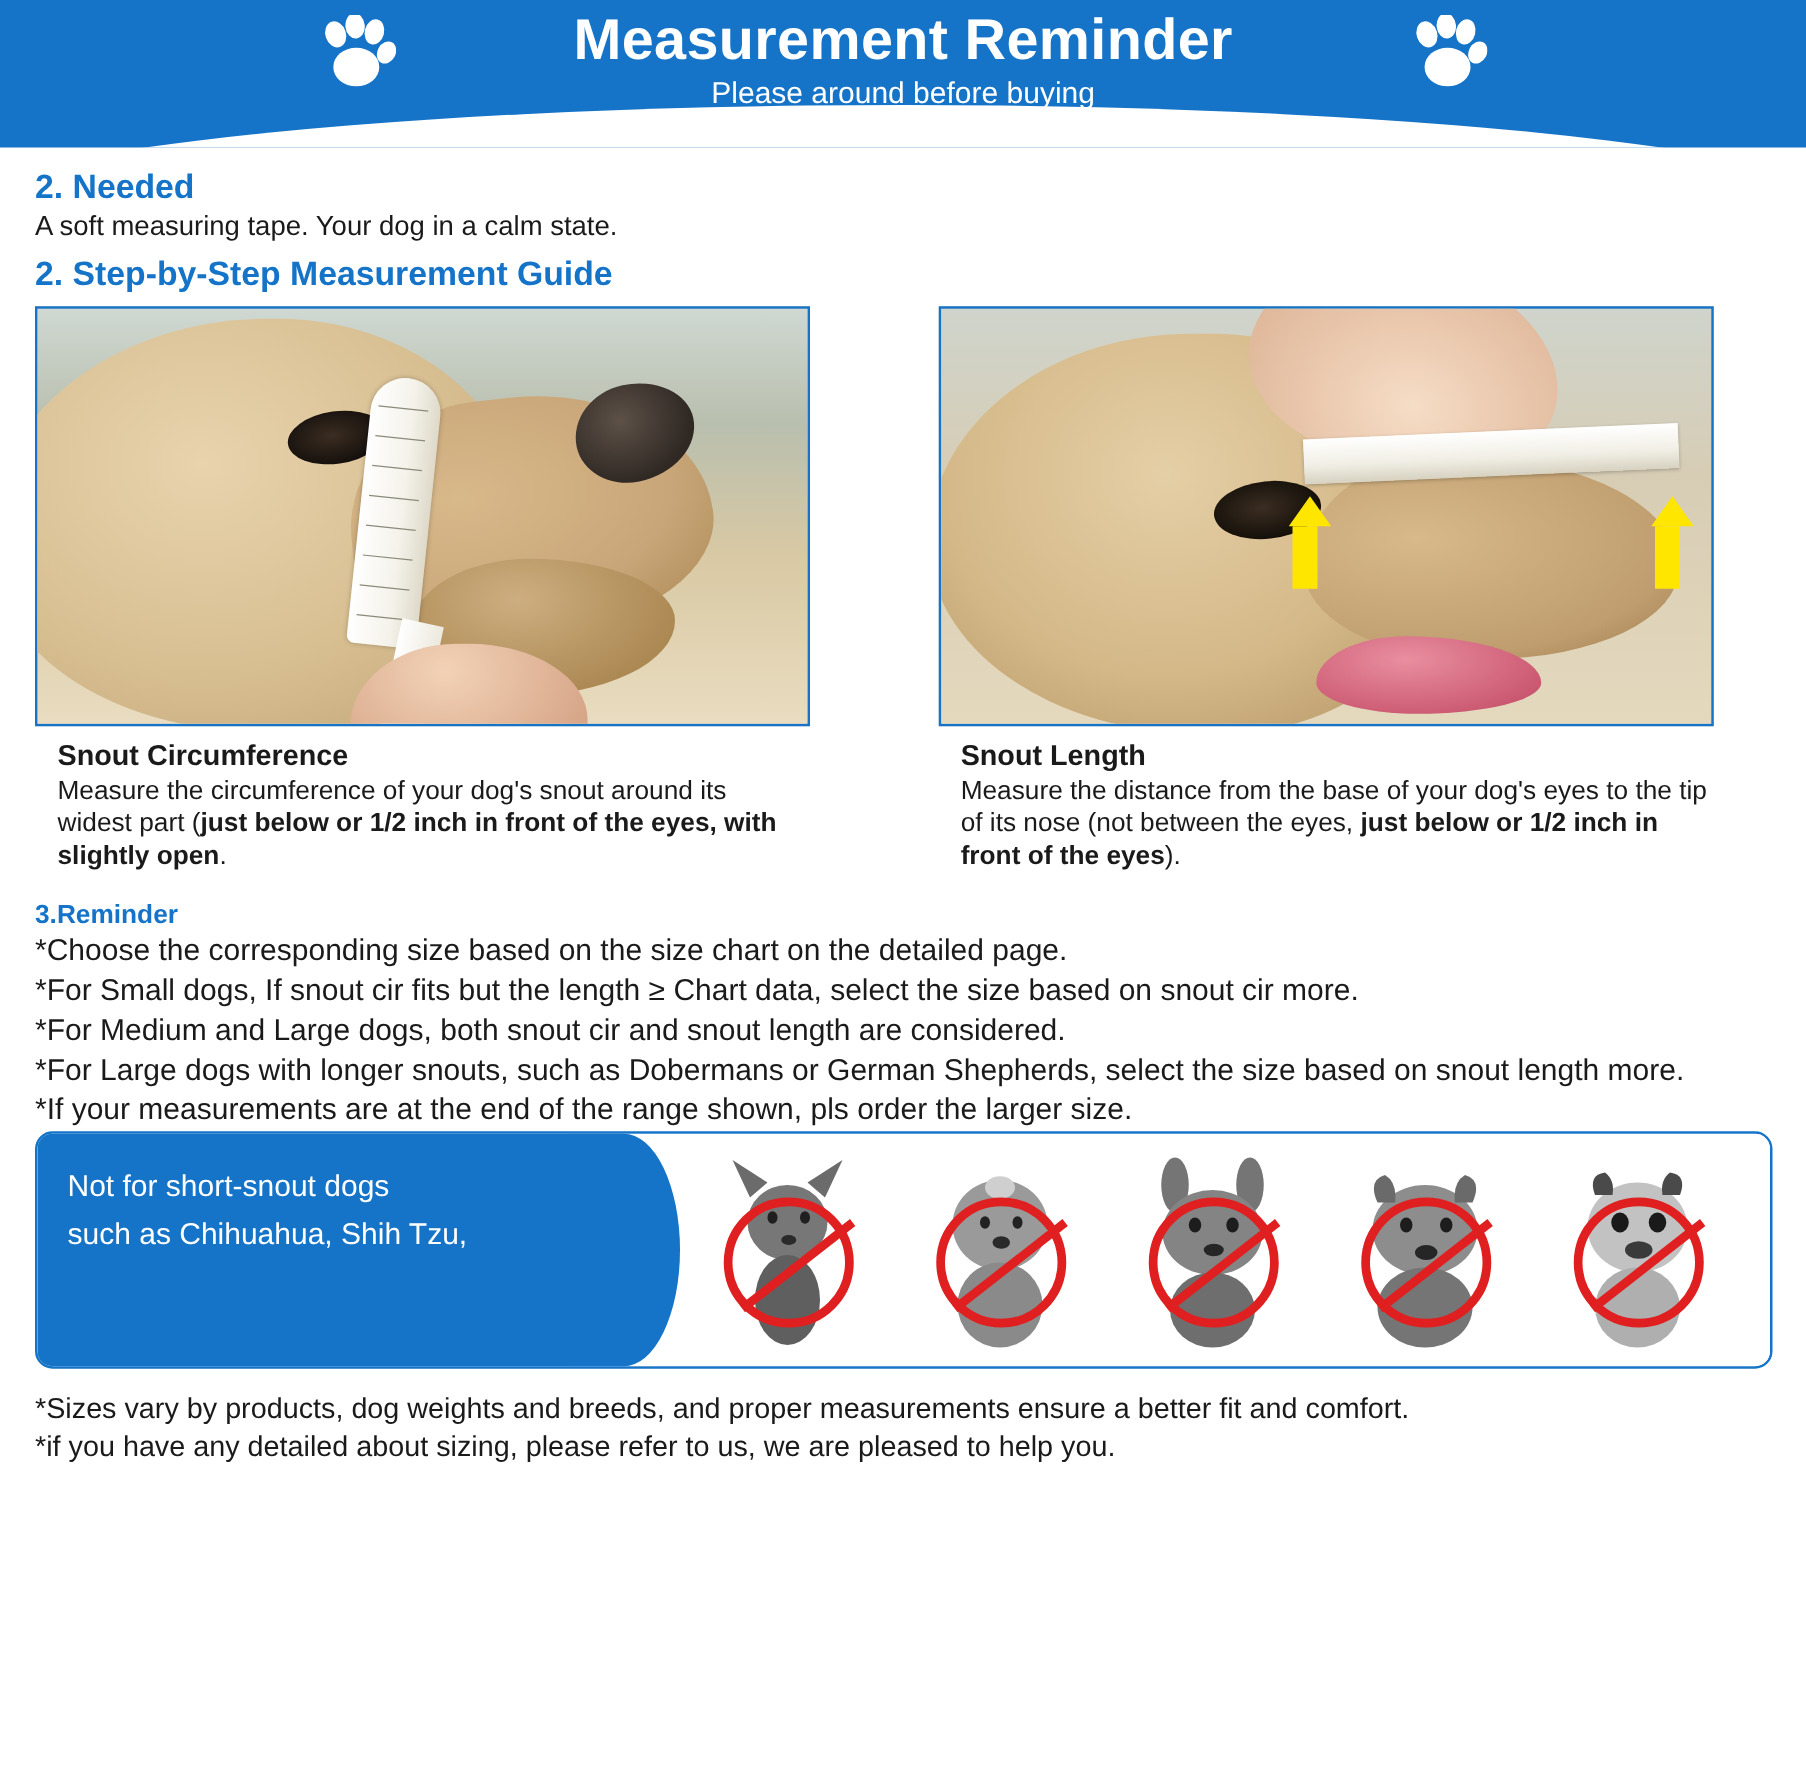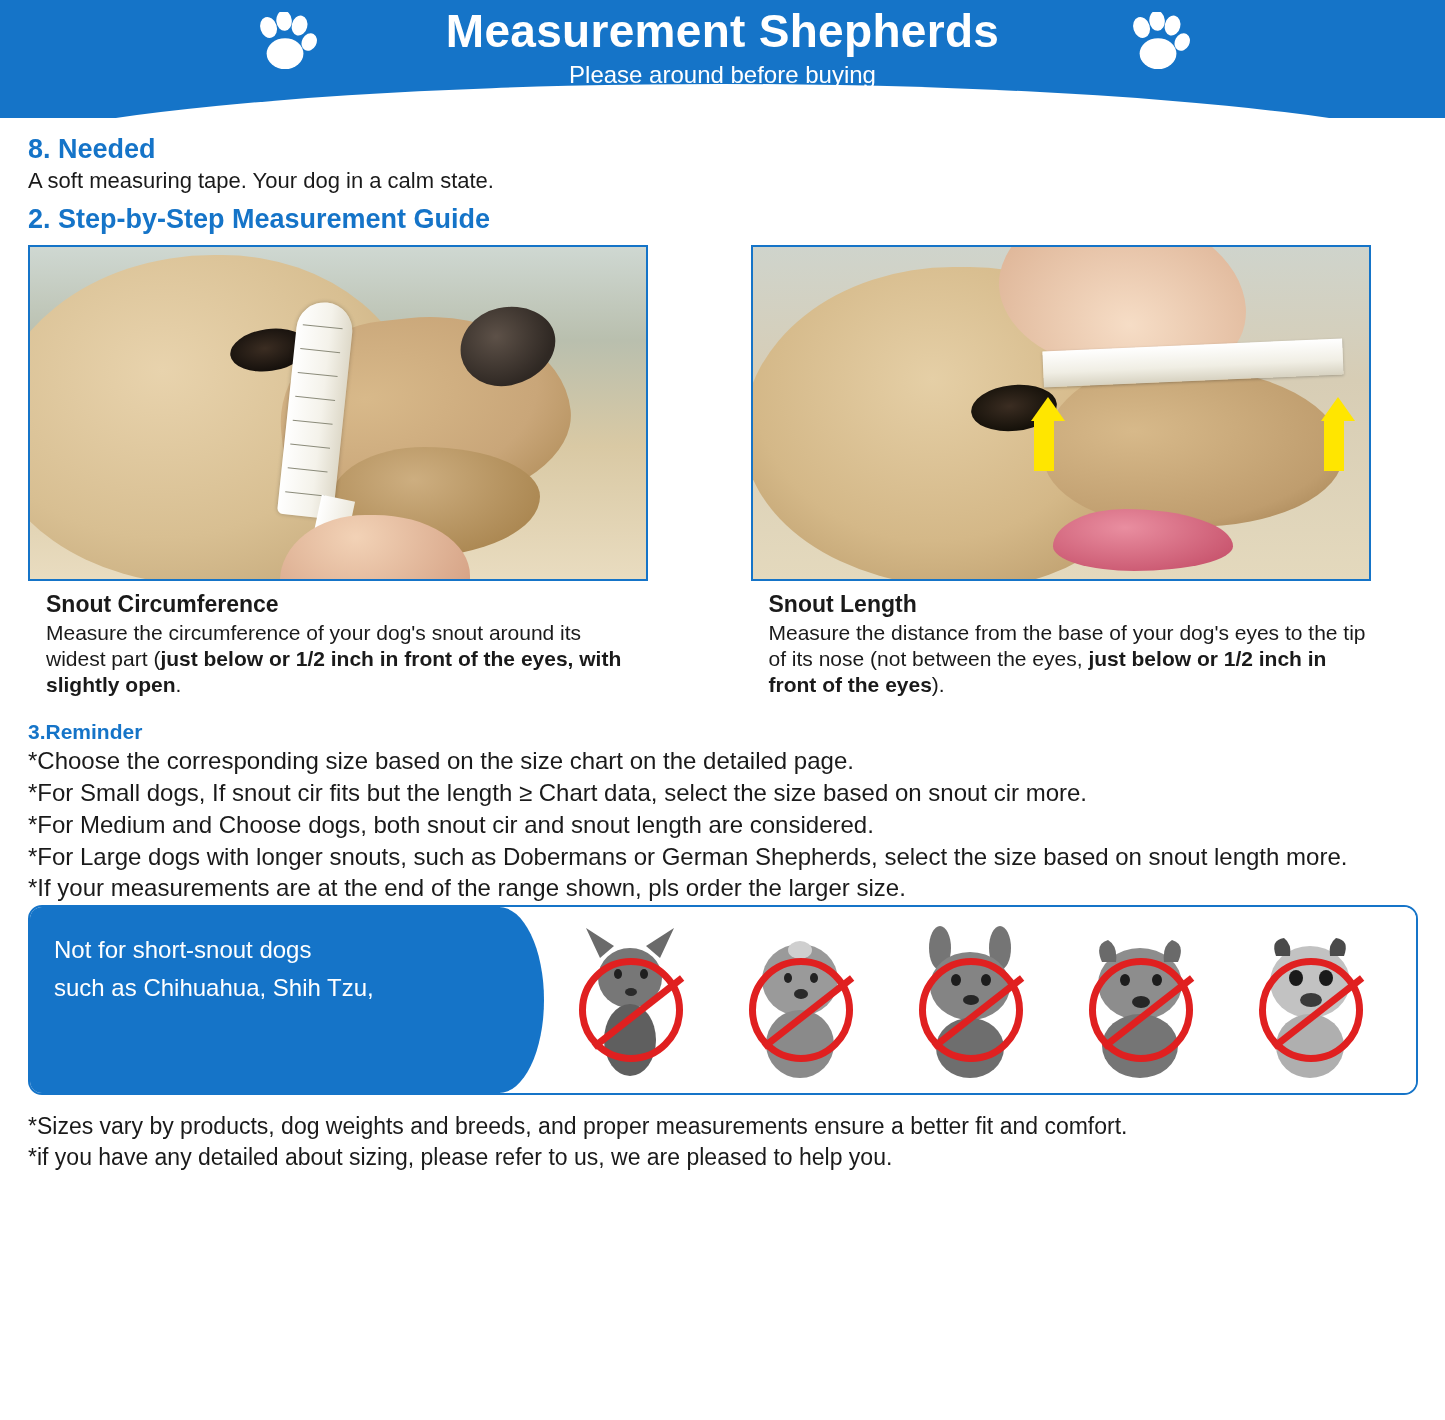--- a/index.html
+++ b/index.html
@@ -278,28 +278,28 @@
     <ellipse cx="31" cy="43" rx="19" ry="16" fill="#fff"></ellipse>
   </svg>
   <svg class="paw right" viewBox="0 0 64 62">
     <ellipse cx="14" cy="16" rx="8.5" ry="11" fill="#fff" transform="rotate(-18 14 16)"></ellipse>
     <ellipse cx="30" cy="9" rx="8" ry="10.5" fill="#fff" transform="rotate(-6 30 9)"></ellipse>
     <ellipse cx="46" cy="14" rx="8" ry="10.5" fill="#fff" transform="rotate(14 46 14)"></ellipse>
     <ellipse cx="56" cy="31" rx="7.5" ry="9.5" fill="#fff" transform="rotate(28 56 31)"></ellipse>
     <ellipse cx="31" cy="43" rx="19" ry="16" fill="#fff"></ellipse>
   </svg>
   <div class="header-inner">
-    <h1 class="header-title">Measurement Shepherds</h1>
+    <h1 class="header-title">Measurement Reminder</h1>
     <div class="header-sub">Please around before buying</div>
   </div>
 </div>
 
 <div class="content">
 
-  <div class="sec-title">8. Needed</div>
+  <div class="sec-title">2. Needed</div>
   <p class="sec-text">A soft measuring tape. Your dog in a calm state.</p>
 
   <div class="sec-title">2. Step-by-Step Measurement Guide</div>
 
   <div class="panels">
 
     <div class="panel">
       <div class="photo">
         <div class="p1-bg"></div>
         <div class="p1-head"></div>
@@ -344,21 +344,21 @@
       </div>
       <div class="photo-caption">Snout Length</div>
       <p class="photo-desc"><span>Measure the distance from the base of your dog's eyes to the tip of its nose (not between the eyes, </span><b>just below or 1/2 inch in front of the eyes</b><span>).</span></p>
     </div>
   </div>
 
   <div class="reminder-title">3.Reminder</div>
   <div class="reminder-list">
     <p>*Choose the corresponding size based on the size chart on the detailed page.</p>
     <p>*For Small dogs, If snout cir fits but the length ≥ Chart data, select the size based on snout cir more.</p>
-    <p>*For Medium and Choose dogs, both snout cir and snout length are considered.</p>
+    <p>*For Medium and Large dogs, both snout cir and snout length are considered.</p>
     <p>*For Large dogs with longer snouts, such as Dobermans or German Shepherds, select the size based on snout length more.</p>
     <p>*If your measurements are at the end of the range shown, pls order the larger size.</p>
   </div>
 
   <div class="warnbox">
     <div class="warn-left">
       <div>Not for short-snout dogs</div>
       <div>such as Chihuahua, Shih Tzu,</div>
     </div>
     <div class="warn-right">

